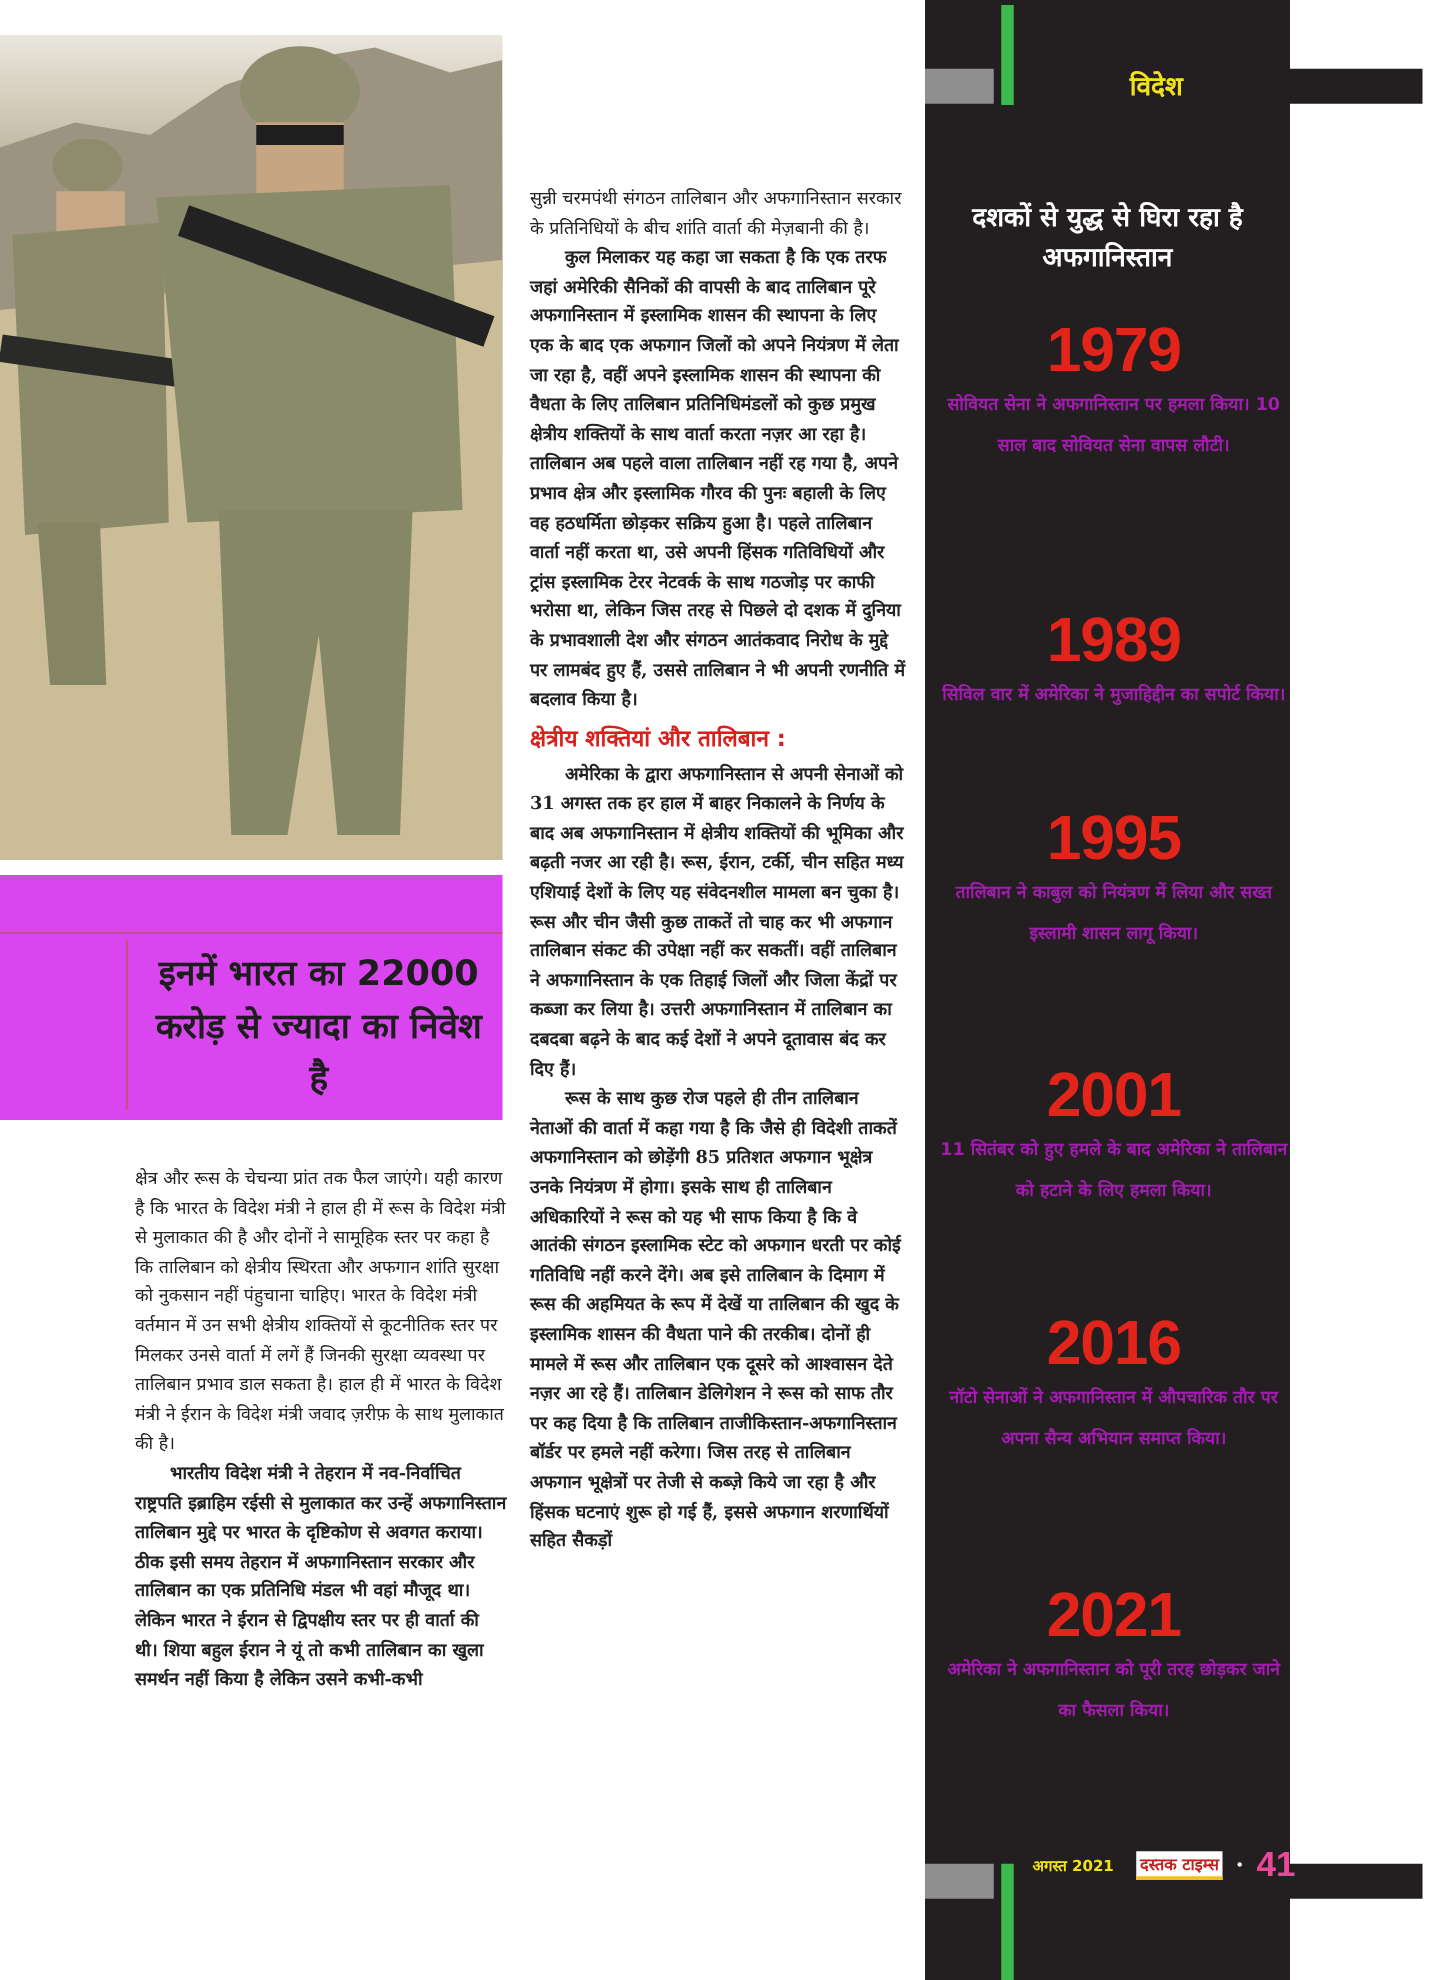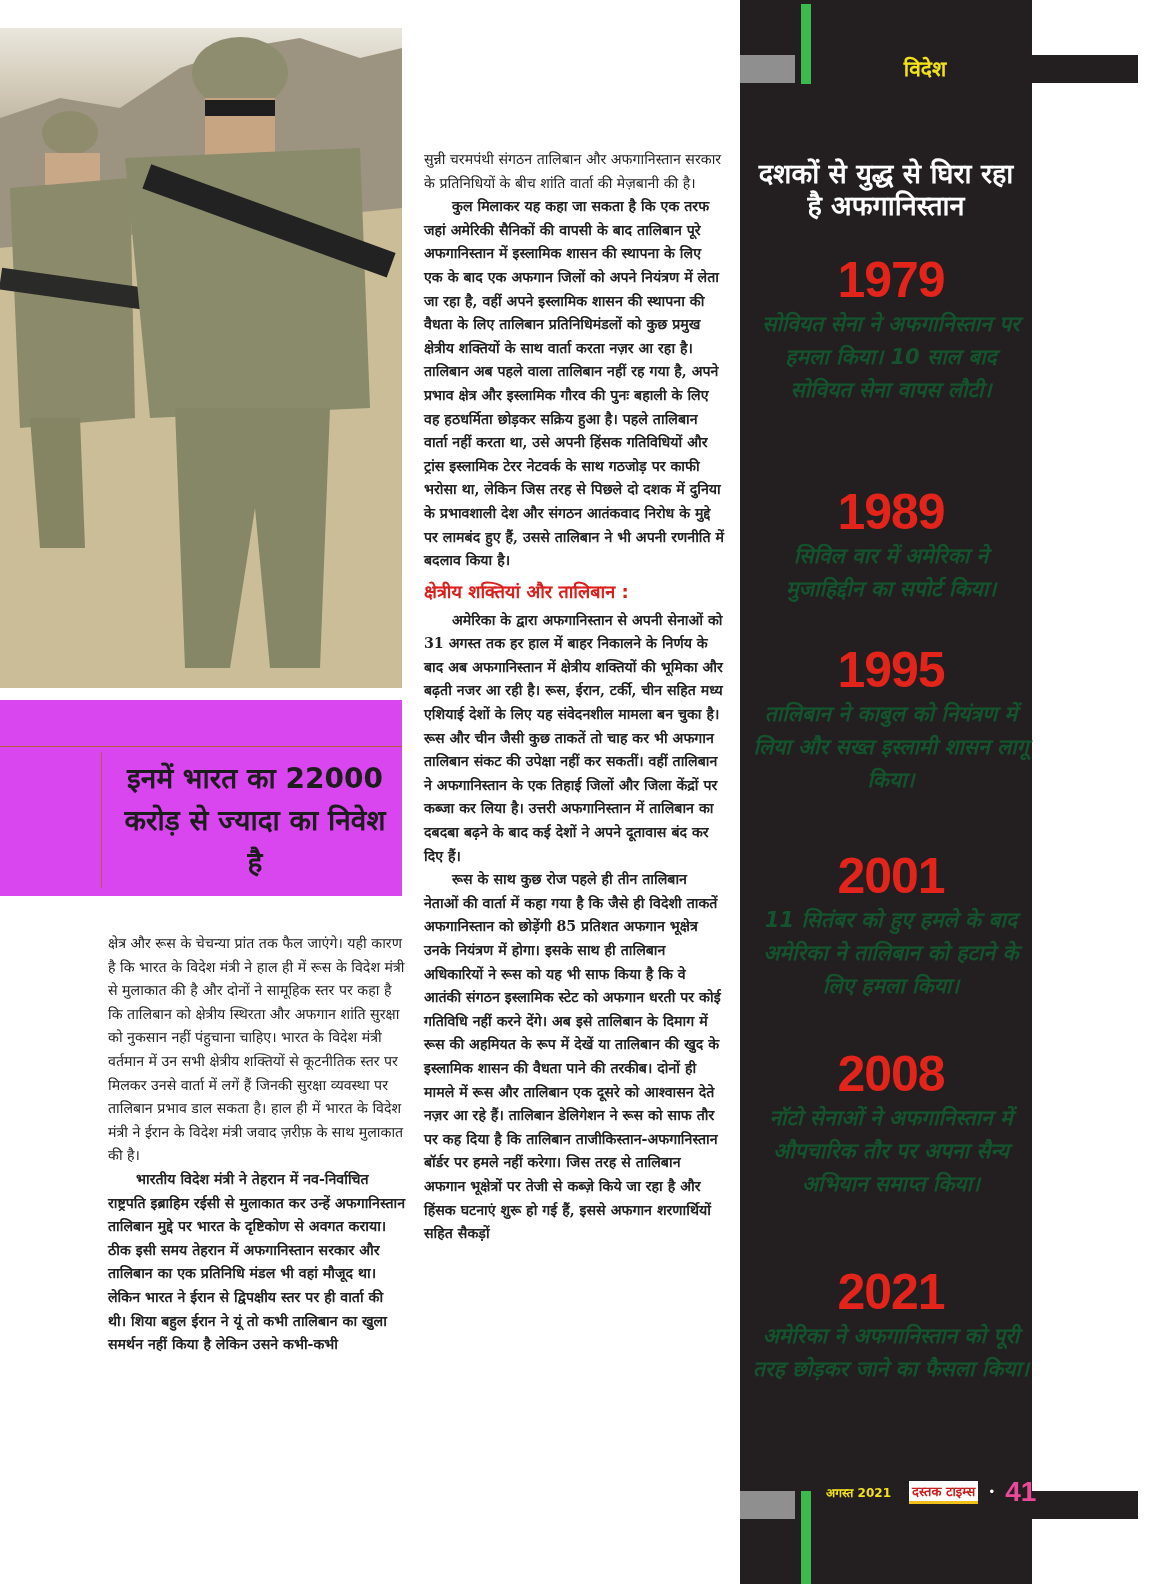--- a/index.html
+++ b/index.html
@@ -19,24 +19,24 @@
   .col1 { left:108px; top:932px; width:298px; }
   .col2 { left:424px; top:148px; width:300px; }
   .subhead { font-family:"DejaVu Sans", sans-serif; font-weight:bold; color:#d8201c; font-size:18px; line-height:30px; margin:4px 0 2px 0; }
   .sidebar { position:absolute; left:740px; top:0; width:292px; height:1584px; background:#231f20; }
   .bar-gray-top { position:absolute; left:740px; top:55px; width:55px; height:28px; background:#8f8f8f; }
   .bar-green-top { position:absolute; left:801px; top:4px; width:10px; height:80px; background:#3dba4e; }
   .bar-black-top { position:absolute; left:1032px; top:55px; width:106px; height:28px; background:#231f20; }
   .section-label { position:absolute; left:880px; top:54px; width:90px; text-align:center;
                    font-family:"DejaVu Sans", sans-serif; font-weight:bold; color:#f2e21a; font-size:21px; }
   .side-title { position:absolute; left:752px; top:158px; width:268px; text-align:center;
-                font-family:"DejaVu Sans", sans-serif; font-weight:bold; color:#fff; font-size:27px; line-height:32px; }
+                font-family:"DejaVu Sans", sans-serif; font-weight:bold; color:#fff; font-size:21px; line-height:32px; }
   .tl { position:absolute; left:752px; width:278px; text-align:center; font-family:"DejaVu Sans", sans-serif; }
   .tl .yr { color:#e3241b; font-weight:bold; font-size:50px; line-height:56px; letter-spacing:-1px; font-family:"Liberation Sans", sans-serif; }
-  .tl .ev { color:#14532d; font-weight:bold; font-size:21px; line-height:33px;font-style:italic; }
+  .tl .ev { color:#a21caf; font-weight:bold; font-size:14px; line-height:33px; }
   .bar-gray-bot { position:absolute; left:740px; top:1491px; width:55px; height:28px; background:#8f8f8f; }
   .bar-green-bot { position:absolute; left:801px; top:1491px; width:10px; height:93px; background:#3dba4e; }
   .bar-black-bot { position:absolute; left:1032px; top:1491px; width:106px; height:28px; background:#231f20; }
   .footer { position:absolute; left:826px; top:1480px; height:24px; display:flex; align-items:center; gap:10px;
             font-family:"DejaVu Sans", sans-serif; }
   .footer .date { color:#f2e21a; font-weight:bold; font-size:12px; margin-right:8px; }
   .footer .brand { background:#fff; color:#c8201e; font-weight:bold; font-size:13px; padding:1px 3px;
                    border-bottom:3px solid #f2c01a; }
   .footer .dot { color:#fff; font-size:12px; }
   .footer .pg { color:#ec4899; font-weight:bold; font-size:28px; font-family:"Liberation Sans", sans-serif; }
@@ -100,21 +100,21 @@
 </div>
 <div class="tl" style="top:642px;">
   <div class="yr">1995</div>
   <div class="ev">तालिबान ने काबुल को नियंत्रण में लिया और सख्त इस्लामी शासन लागू किया।</div>
 </div>
 <div class="tl" style="top:848px;">
   <div class="yr">2001</div>
   <div class="ev">11 सितंबर को हुए हमले के बाद अमेरिका ने तालिबान को हटाने के लिए हमला किया।</div>
 </div>
 <div class="tl" style="top:1046px;">
-  <div class="yr">2008</div>
+  <div class="yr">2016</div>
   <div class="ev">नॉटो सेनाओं ने अफगानिस्तान में औपचारिक तौर पर अपना सैन्य अभियान समाप्त किया।</div>
 </div>
 <div class="tl" style="top:1264px;">
   <div class="yr">2021</div>
   <div class="ev">अमेरिका ने अफगानिस्तान को पूरी तरह छोड़कर जाने का फैसला किया।</div>
 </div>
 
 <div class="bar-gray-bot"></div>
 <div class="bar-green-bot"></div>
 <div class="bar-black-bot"></div>

